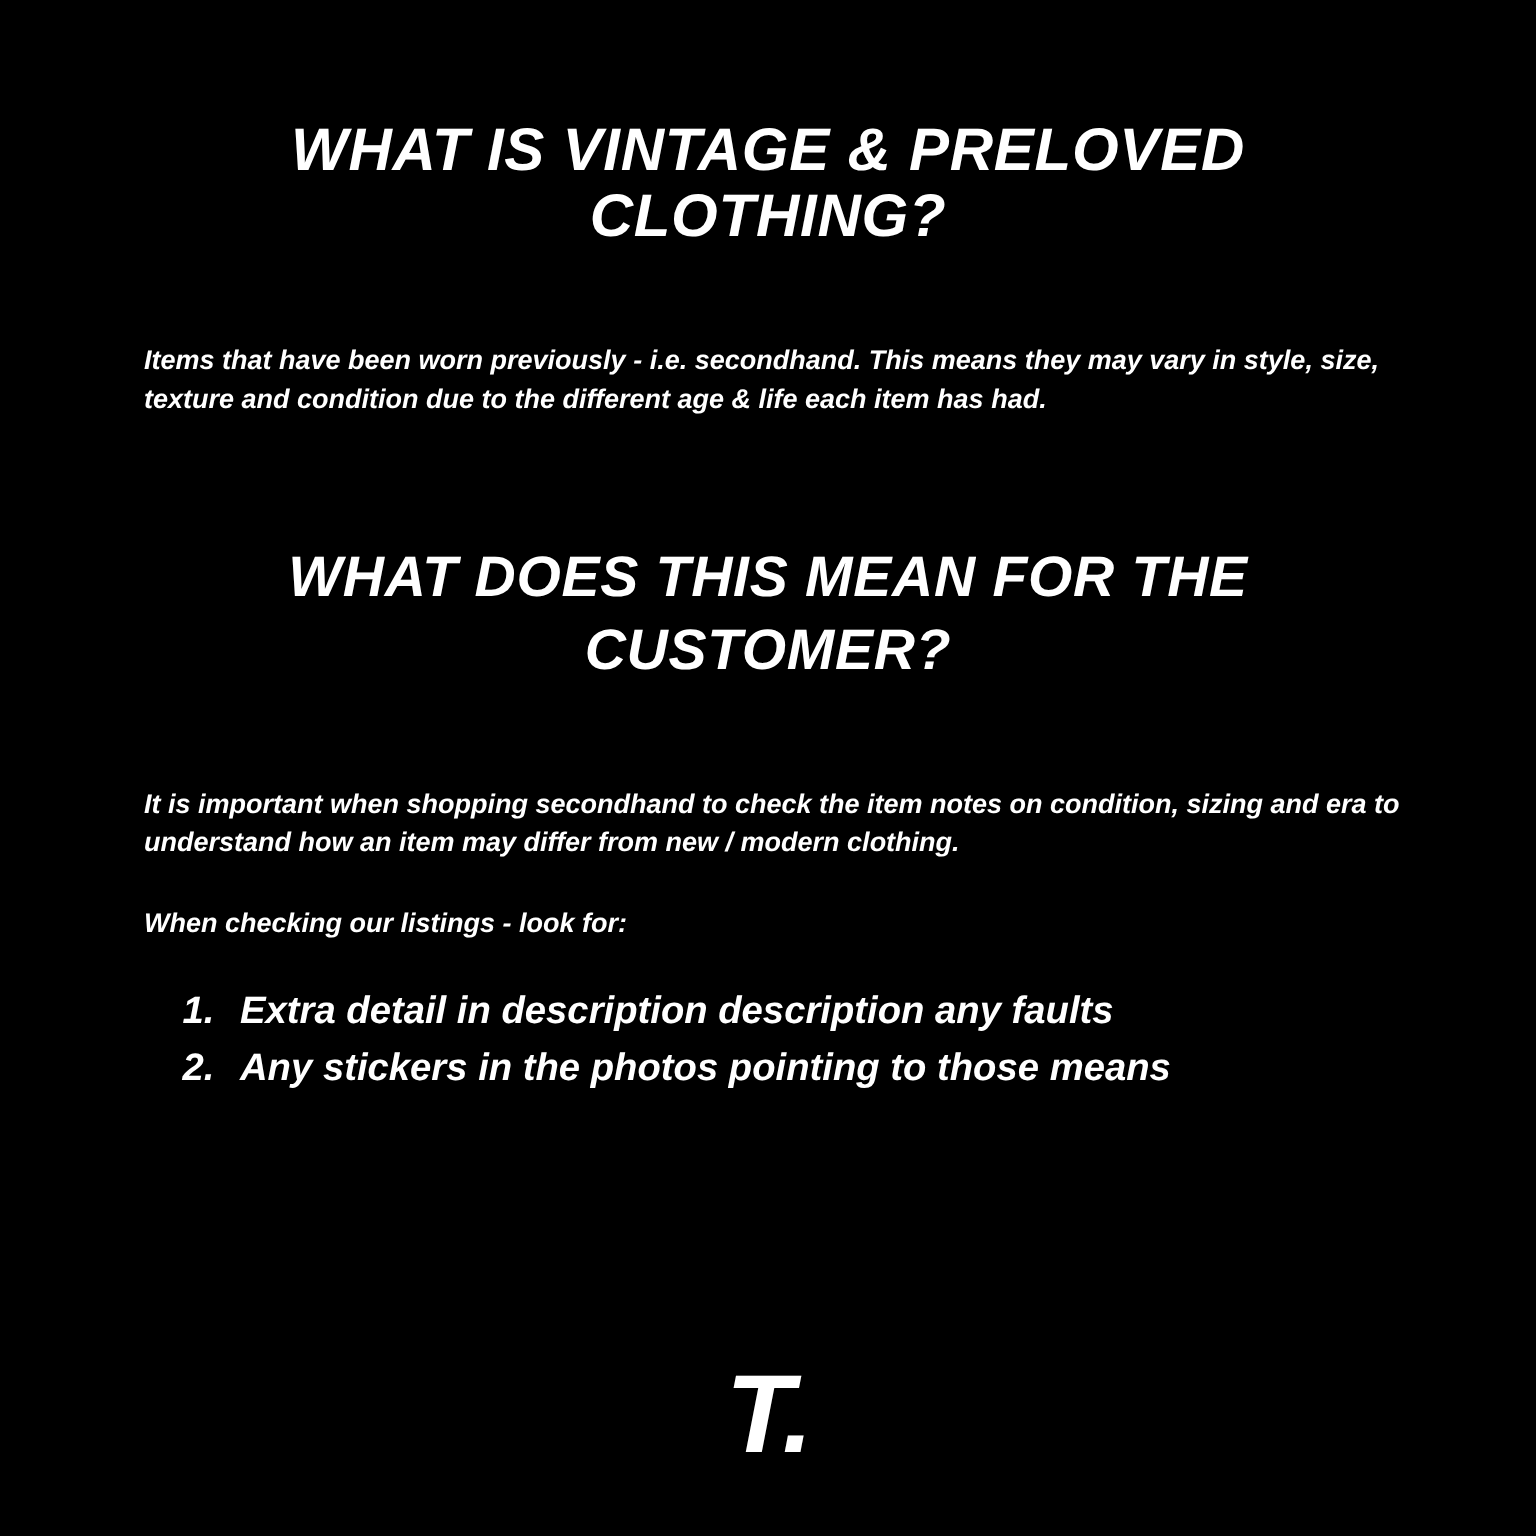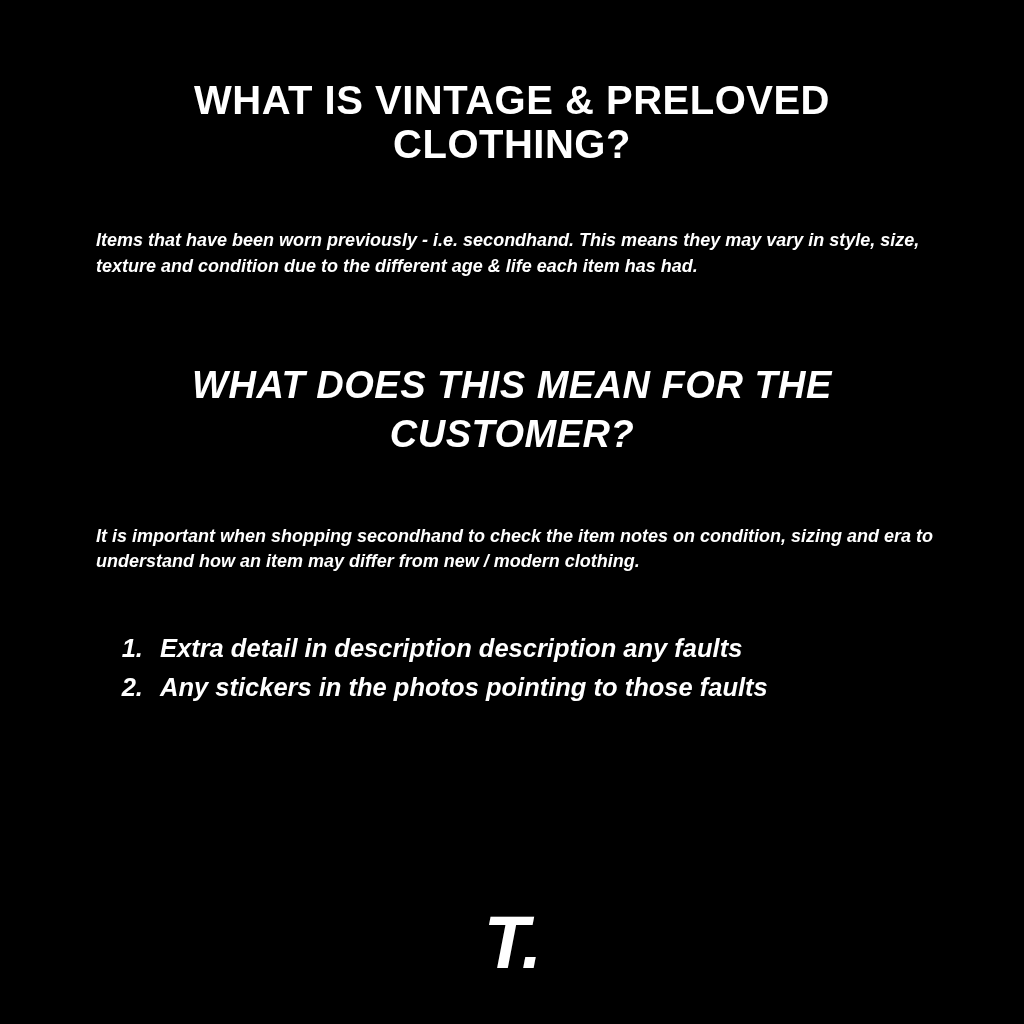--- a/index.html
+++ b/index.html
@@ -17,20 +17,21 @@
   .page {
     position: relative;
     width: 1024px;
     height: 1024px;
     box-sizing: border-box;
     padding: 70px 72px 0 72px;
   }
   .heading-main {
     font-size: 40px;
     font-weight: bold;
+    font-style: italic;
     letter-spacing: 0.5px;
     text-align: center;
     line-height: 1.1;
     margin: 0 0 0 0;
     padding-top: 8px;
     text-transform: uppercase;
     color: #ffffff;
   }
   .body-block {
     font-size: 18px;
@@ -104,25 +105,26 @@
   <div class="spacer-2"></div>
 
   <h2 class="heading-sub">WHAT DOES THIS MEAN FOR THE CUSTOMER?</h2>
 
   <div class="spacer-3"></div>
 
   <p class="body-block indent">It is important when shopping secondhand to check the item notes on condition, sizing and era to understand how an item may differ from new / modern clothing.</p>
 
   <div class="spacer-4"></div>
 
+  <p class="body-block indent">When checking our listings - look for:</p>
 
   <div class="spacer-5"></div>
 
   <ol class="faults">
     <li>Extra detail in description description any faults</li>
-    <li>Any stickers in the photos pointing to those faults</li>
+    <li>Any stickers in the photos pointing to those means</li>
   </ol>
 
   <div class="logo-wrap">
     <span class="logo">T.</span>
   </div>
 
 </div>
 
 </body></html>

